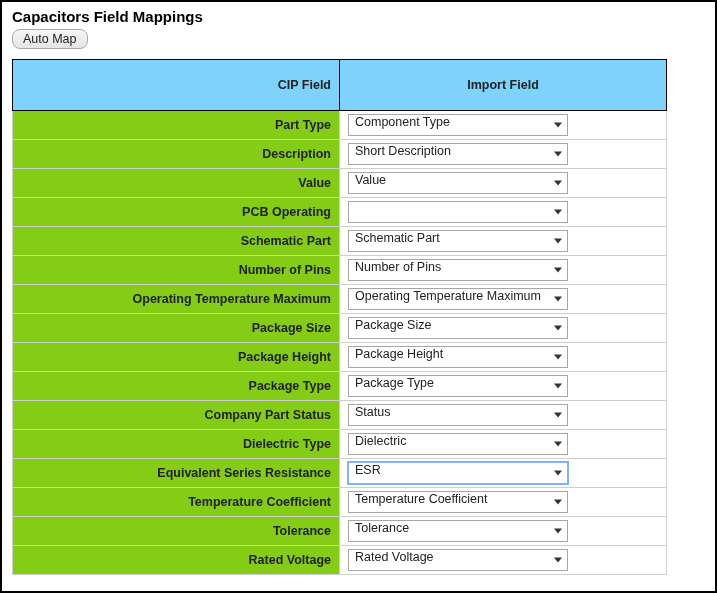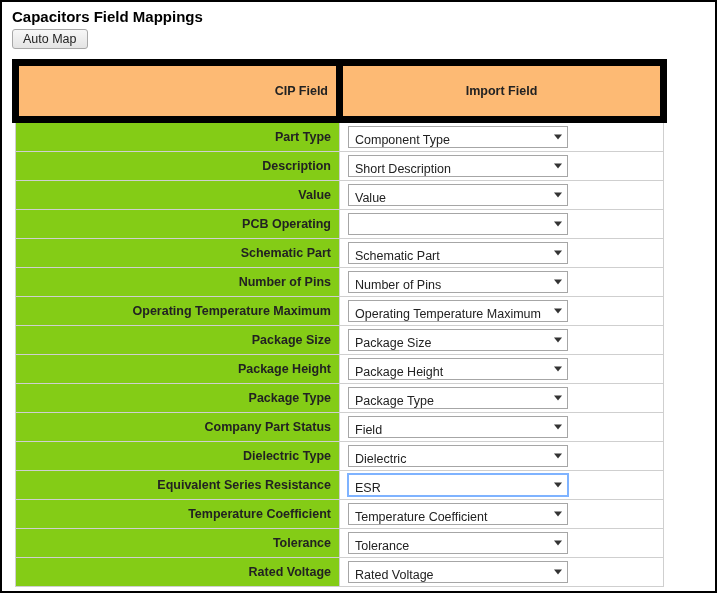--- a/index.html
+++ b/index.html
@@ -32,34 +32,34 @@
     font-weight: 700;
     font-size: 15px;
     margin: 2px 0 4px 0;
     color: #000;
   }
   .automap {
     display: inline-block;
     padding: 2px 10px;
     background: linear-gradient(#f7f7f7,#e4e4e4);
     border: 1px solid #a8a8a8;
-    border-radius: 3px;
+    border-radius: 8px;
     font-size: 12.5px;
     color: #222;
     cursor: pointer;
     margin-bottom: 10px;
   }
   table.mappings {
     border-collapse: collapse;
     width: 655px;
     table-layout: fixed;
   }
   table.mappings th {
-    background: #fdba74;
-    border: 7px solid #000000;
+    background: #7dd3fc;
+    border: 1px solid #000000;
     padding: 18px 8px;
     font-weight: 700;
     font-size: 12.5px;
     text-align: right;
   }
   table.mappings th:last-child { text-align: center; }
   table.mappings td {
     border: 1px solid #cfcfcf;
     padding: 3px 8px;
     vertical-align: middle;
@@ -75,21 +75,21 @@
     background: #fff;
     width: 50%;
   }
   .combo {
     position: relative;
     width: 220px;
     height: 22px;
     border: 1px solid #a6a6a6;
     background: #fff;
     display: flex;
-    align-items: flex-end;
+    align-items: flex-start;
     padding: 0 20px 0 6px;
     font-size: 12.5px;
     color: #222;
     cursor: pointer;
   }
   .combo.focused {
     outline: 2px solid #7fb3ff;
     outline-offset: -1px;
   }
   .combo .caret {
@@ -216,21 +216,21 @@
                 <div class="combo">
                   <span>Package Type</span>
                   <span class="caret"></span>
                 </div>
               </td>
             </tr>
             <tr>
               <td class="label">Company Part Status</td>
               <td class="field">
                 <div class="combo">
-                  <span>Field</span>
+                  <span>Status</span>
                   <span class="caret"></span>
                 </div>
               </td>
             </tr>
             <tr>
               <td class="label">Dielectric Type</td>
               <td class="field">
                 <div class="combo">
                   <span>Dielectric</span>
                   <span class="caret"></span>

